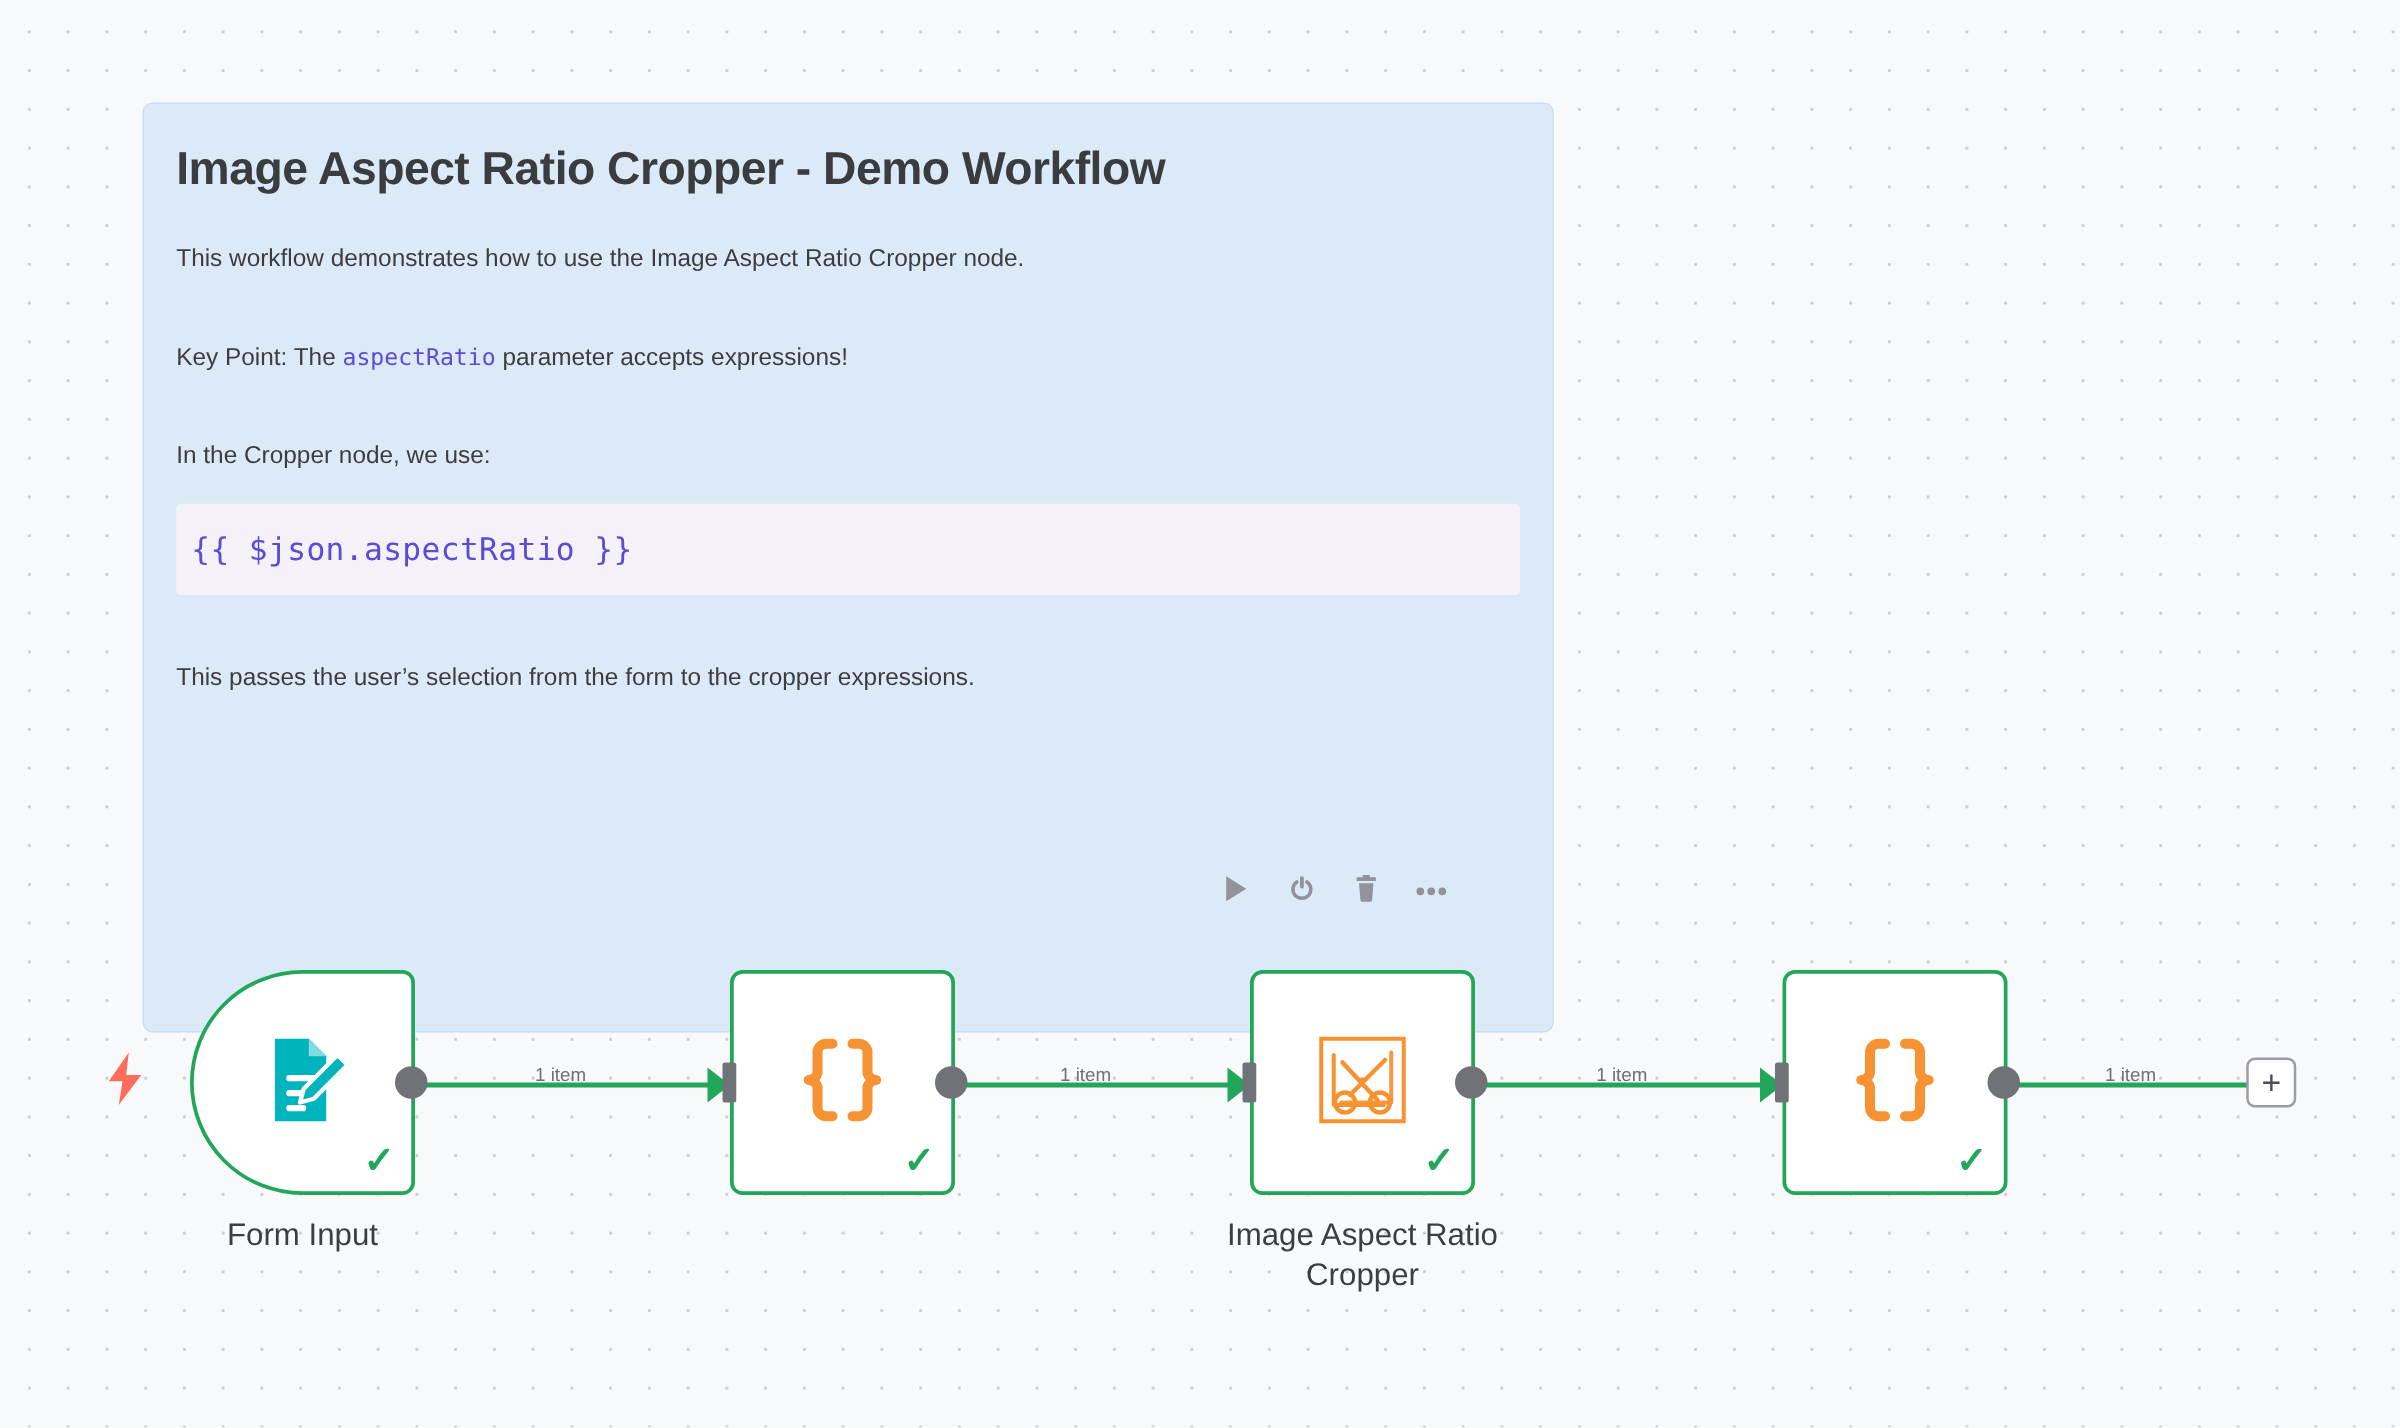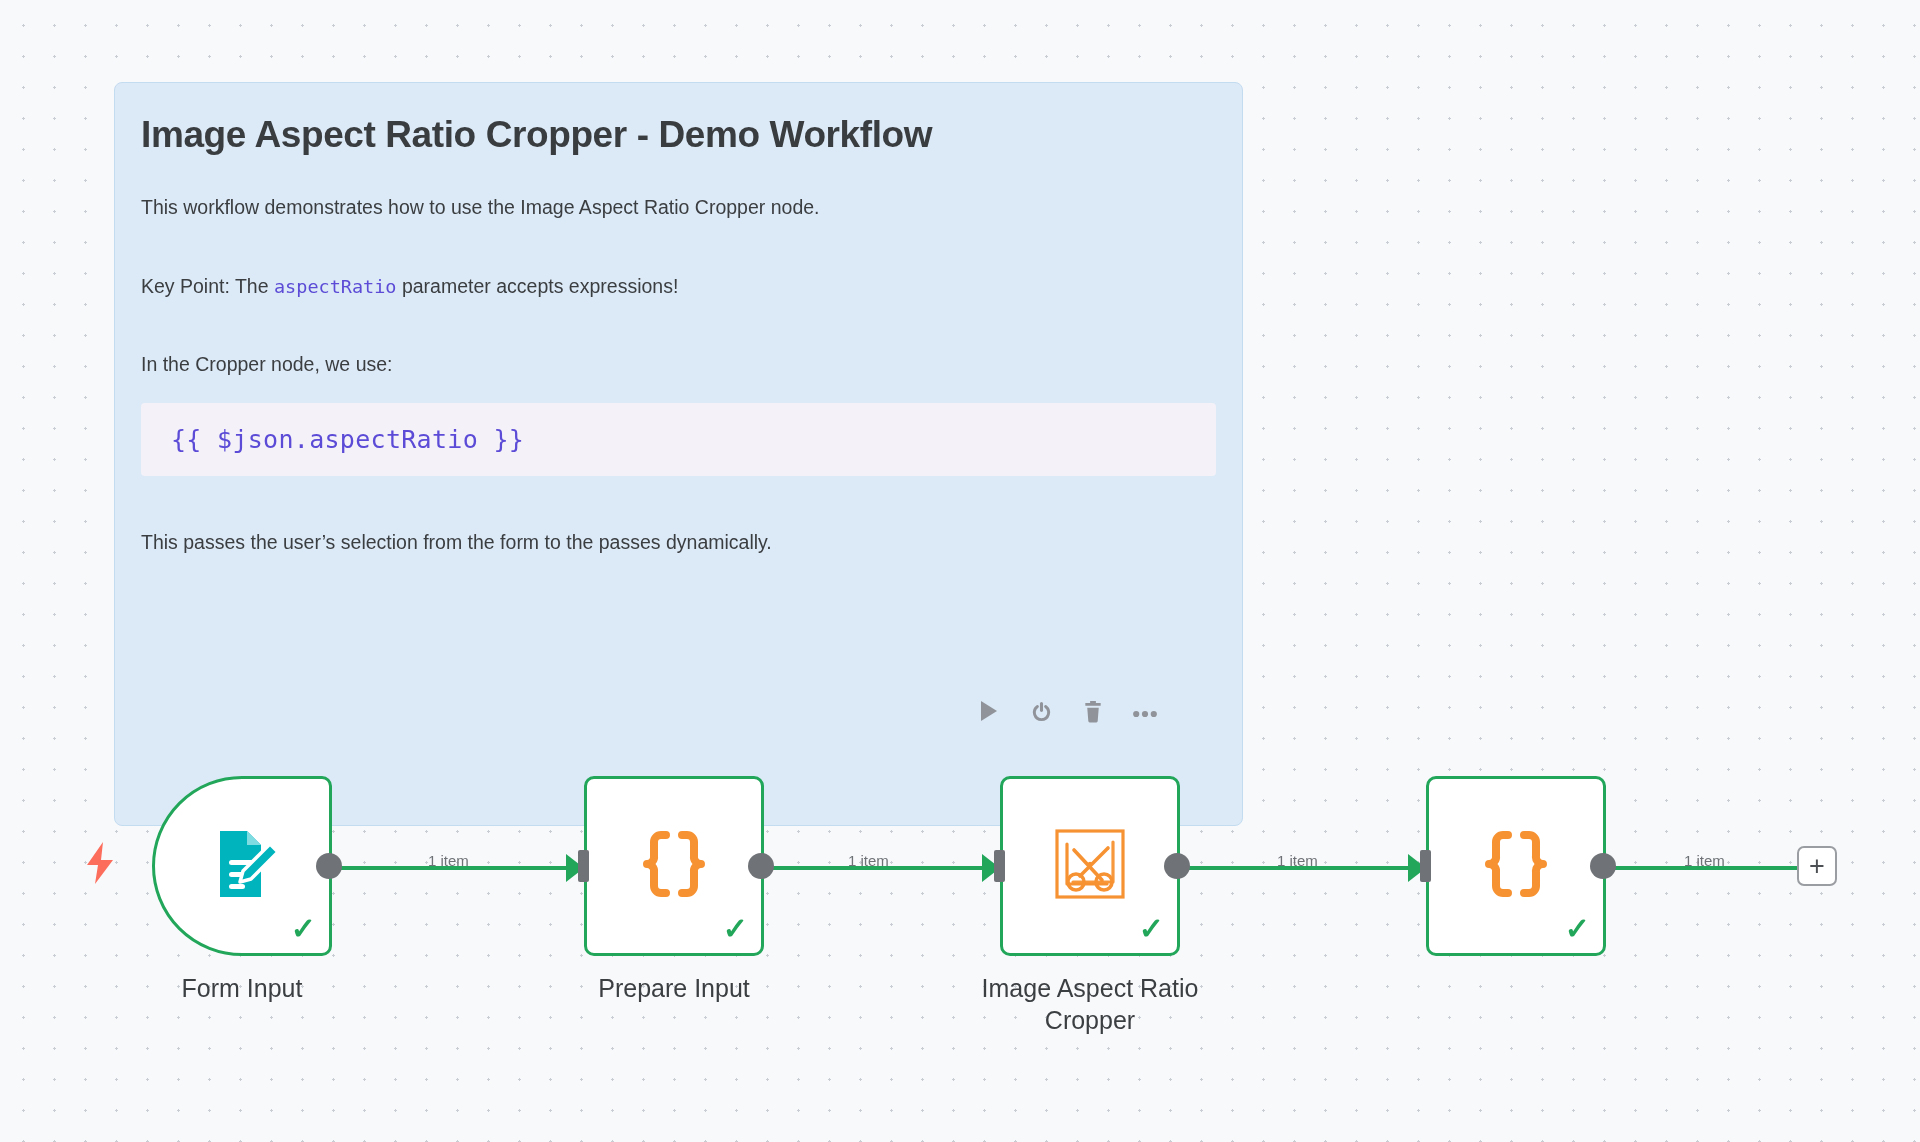--- a/index.html
+++ b/index.html
@@ -54,21 +54,21 @@
   #sticky-note strong { font-weight: normal; }
   .inline-code {
     font-family: "DejaVu Sans Mono", monospace;
     color: #5B4BD6;
     font-size: 18.5px;
     text-align: right;
   }
   #code-block {
     background: #F4F2F8;
     border-radius: 4px;
-    padding: 22px 30px;
+    padding: 22px 12px;
     margin-bottom: 52px;
   }
   #code-block .code-text {
     font-family: "DejaVu Sans Mono", monospace;
     font-size: 25px;
     color: #5B4BD6;
     letter-spacing: 0.3px;
   }
 
   
@@ -210,21 +210,21 @@
     <p>This workflow demonstrates how to use the Image Aspect Ratio Cropper node.</p>
 
     <p><strong>Key Point:</strong><span> The </span><span class="inline-code">aspectRatio</span><span> parameter accepts </span><strong>expressions</strong><span>!</span></p>
 
     <p class="tight">In the Cropper node, we use:</p>
 
     <div id="code-block">
       <span class="code-text">{{ $json.aspectRatio }}</span>
     </div>
 
-    <p>This passes the user’s selection from the form to the passes dynamically.</p>
+    <p>This passes the user’s selection from the form to the cropper expressions.</p>
   </div>
 
   <div id="node-toolbar">
     <div class="tb-btn">
       <span>
         <svg width="20" height="22" viewBox="0 0 20 22">
             <path d="M2 1 L18 11 L2 21 Z"></path>
           </svg>
       </span>
     </div>
@@ -301,21 +301,20 @@
           <g fill="none" stroke="#F79232" stroke-width="8" stroke-linecap="round" stroke-linejoin="round">
             <path d="M35 14 h-5 a7 7 0 0 0 -7 7 v14 a7 7 0 0 1 -7 8 a7 7 0 0 1 7 8 v14 a7 7 0 0 0 7 7 h5"></path>
             <path d="M51 14 h5 a7 7 0 0 1 7 7 v14 a7 7 0 0 0 7 8 a7 7 0 0 0 -7 8 v14 a7 7 0 0 1 -7 7 h-5"></path>
           </g>
         </svg>
       </span>
       <div class="ep-in"></div>
       <div class="ep-out"></div>
       <div class="node-check">✓</div>
     </div>
-    <div class="node-label">Prepare Input</div>
   </div>
 
   <div class="node-wrap" style="left:1000px; top:776px;">
     <div class="node-selected-halo"></div>
     <div class="node-box">
       <span>
         <svg width="80" height="80" viewBox="0 0 80 80">
           <rect x="7" y="7" width="66" height="66" fill="none" stroke="#F79232" stroke-width="3.2"></rect>
           <g fill="none" stroke="#F79232" stroke-width="3.2" stroke-linecap="round" stroke-linejoin="round">
             <path d="M17 20 v40 h40"></path>

